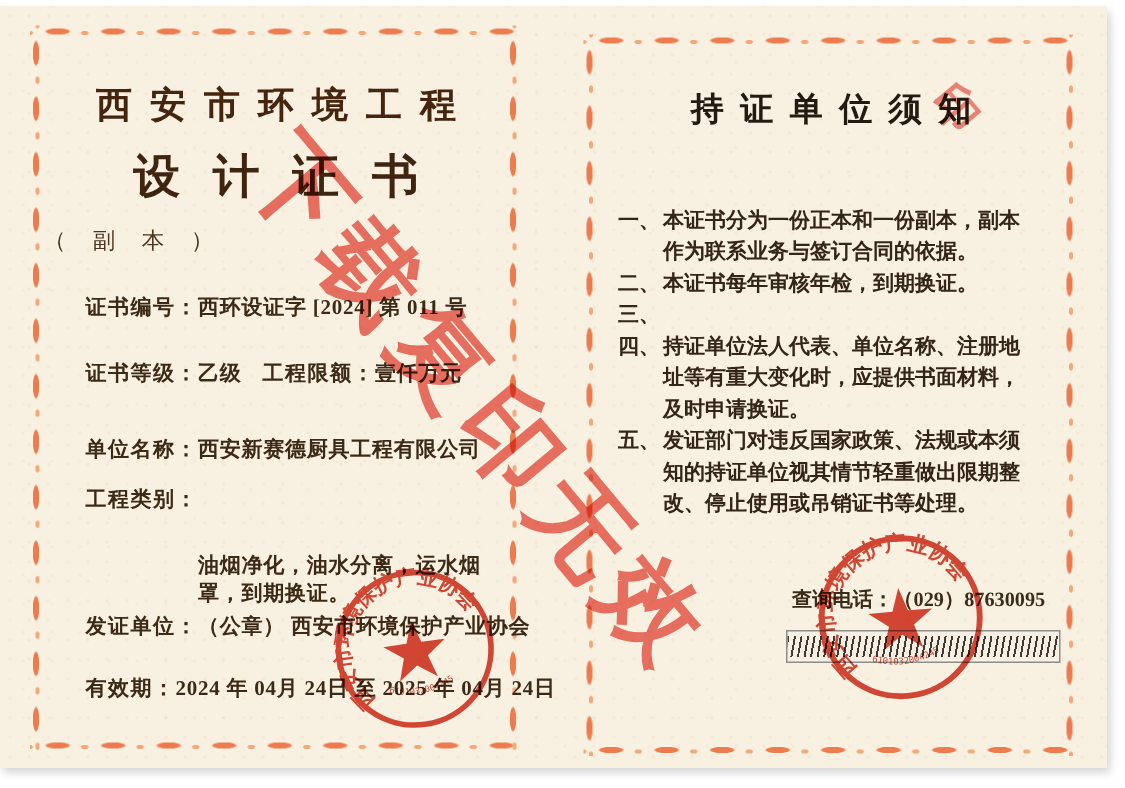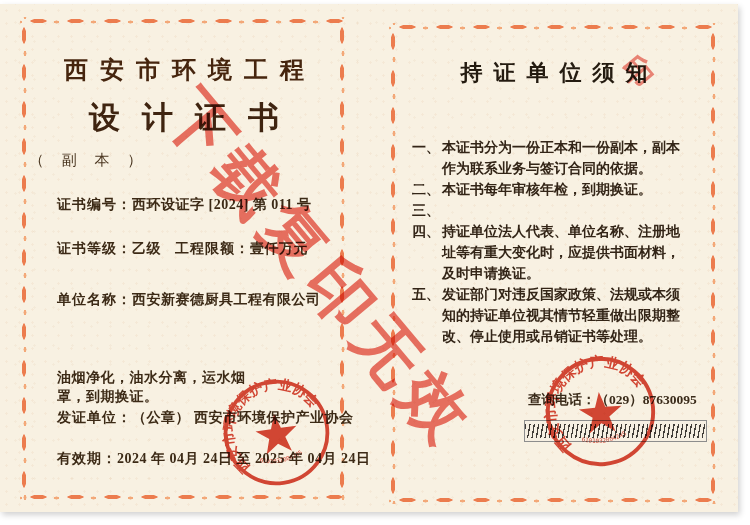--- a/index.html
+++ b/index.html
@@ -134,20 +134,21 @@
 
   <div class="row" style="top:236px;">
     <span class="lbl">证书等级：</span><span class="val">乙级</span><span class="gap"></span><span class="lbl">工程限额：</span><span class="val">壹仟万元</span>
   </div>
 
   <div class="row" style="top:287px;">
     <span class="lbl">单位名称：</span><span class="val">西安新赛德厨具工程有限公司</span>
   </div>
 
   <div class="row" id="row-type" style="top:320px;">
+    <span class="lbl">工程类别：</span>
       <span class="val">油烟净化，油水分离，运水烟罩，到期换证。</span>
   </div>
 
   <div class="row" style="top:405px;">
     <span class="lbl">发证单位：</span><span class="val">（公章） 西安市环境保护产业协会</span>
   </div>
 
   <div class="row" style="top:446px;">
     <span class="lbl">有效期：</span><span class="val">2024 年 04月 24日 至 2025 年 04月 24日</span>
   </div>

